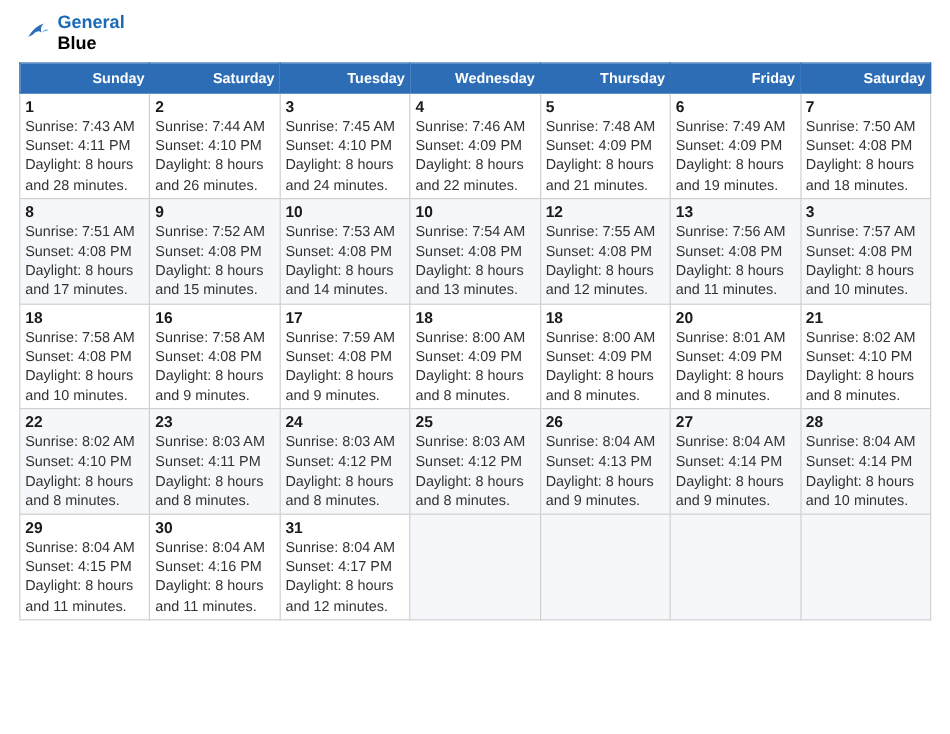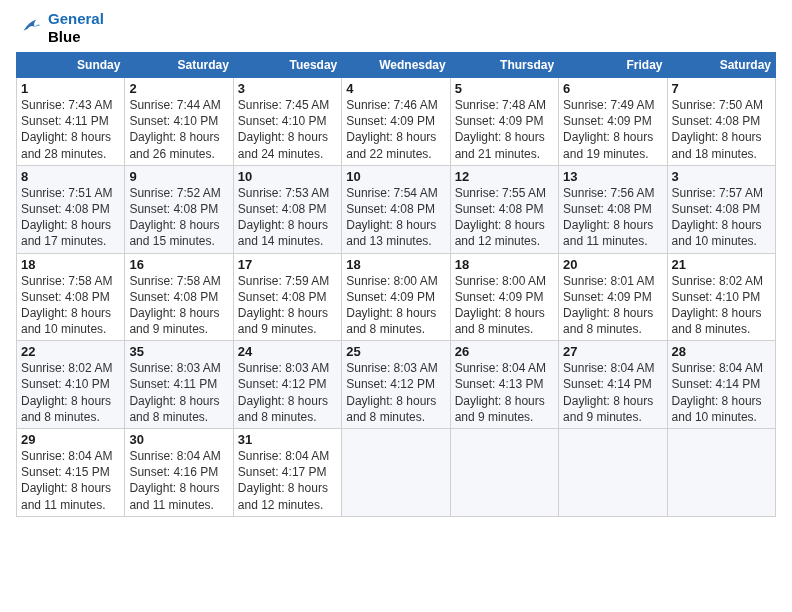--- a/index.html
+++ b/index.html
@@ -213,21 +213,21 @@
         <span class="day-number">21</span>
         <span class="cell-text">Sunrise: 8:02 AM<br>Sunset: 4:10 PM<br>Daylight: 8 hours and 8 minutes.</span>
       </td>
       </tr>
       <tr>
         <td>
         <span class="day-number">22</span>
         <span class="cell-text">Sunrise: 8:02 AM<br>Sunset: 4:10 PM<br>Daylight: 8 hours and 8 minutes.</span>
       </td>
         <td>
-        <span class="day-number">35</span>
+        <span class="day-number">23</span>
         <span class="cell-text">Sunrise: 8:03 AM<br>Sunset: 4:11 PM<br>Daylight: 8 hours and 8 minutes.</span>
       </td>
         <td>
         <span class="day-number">24</span>
         <span class="cell-text">Sunrise: 8:03 AM<br>Sunset: 4:12 PM<br>Daylight: 8 hours and 8 minutes.</span>
       </td>
         <td>
         <span class="day-number">25</span>
         <span class="cell-text">Sunrise: 8:03 AM<br>Sunset: 4:12 PM<br>Daylight: 8 hours and 8 minutes.</span>
       </td>

